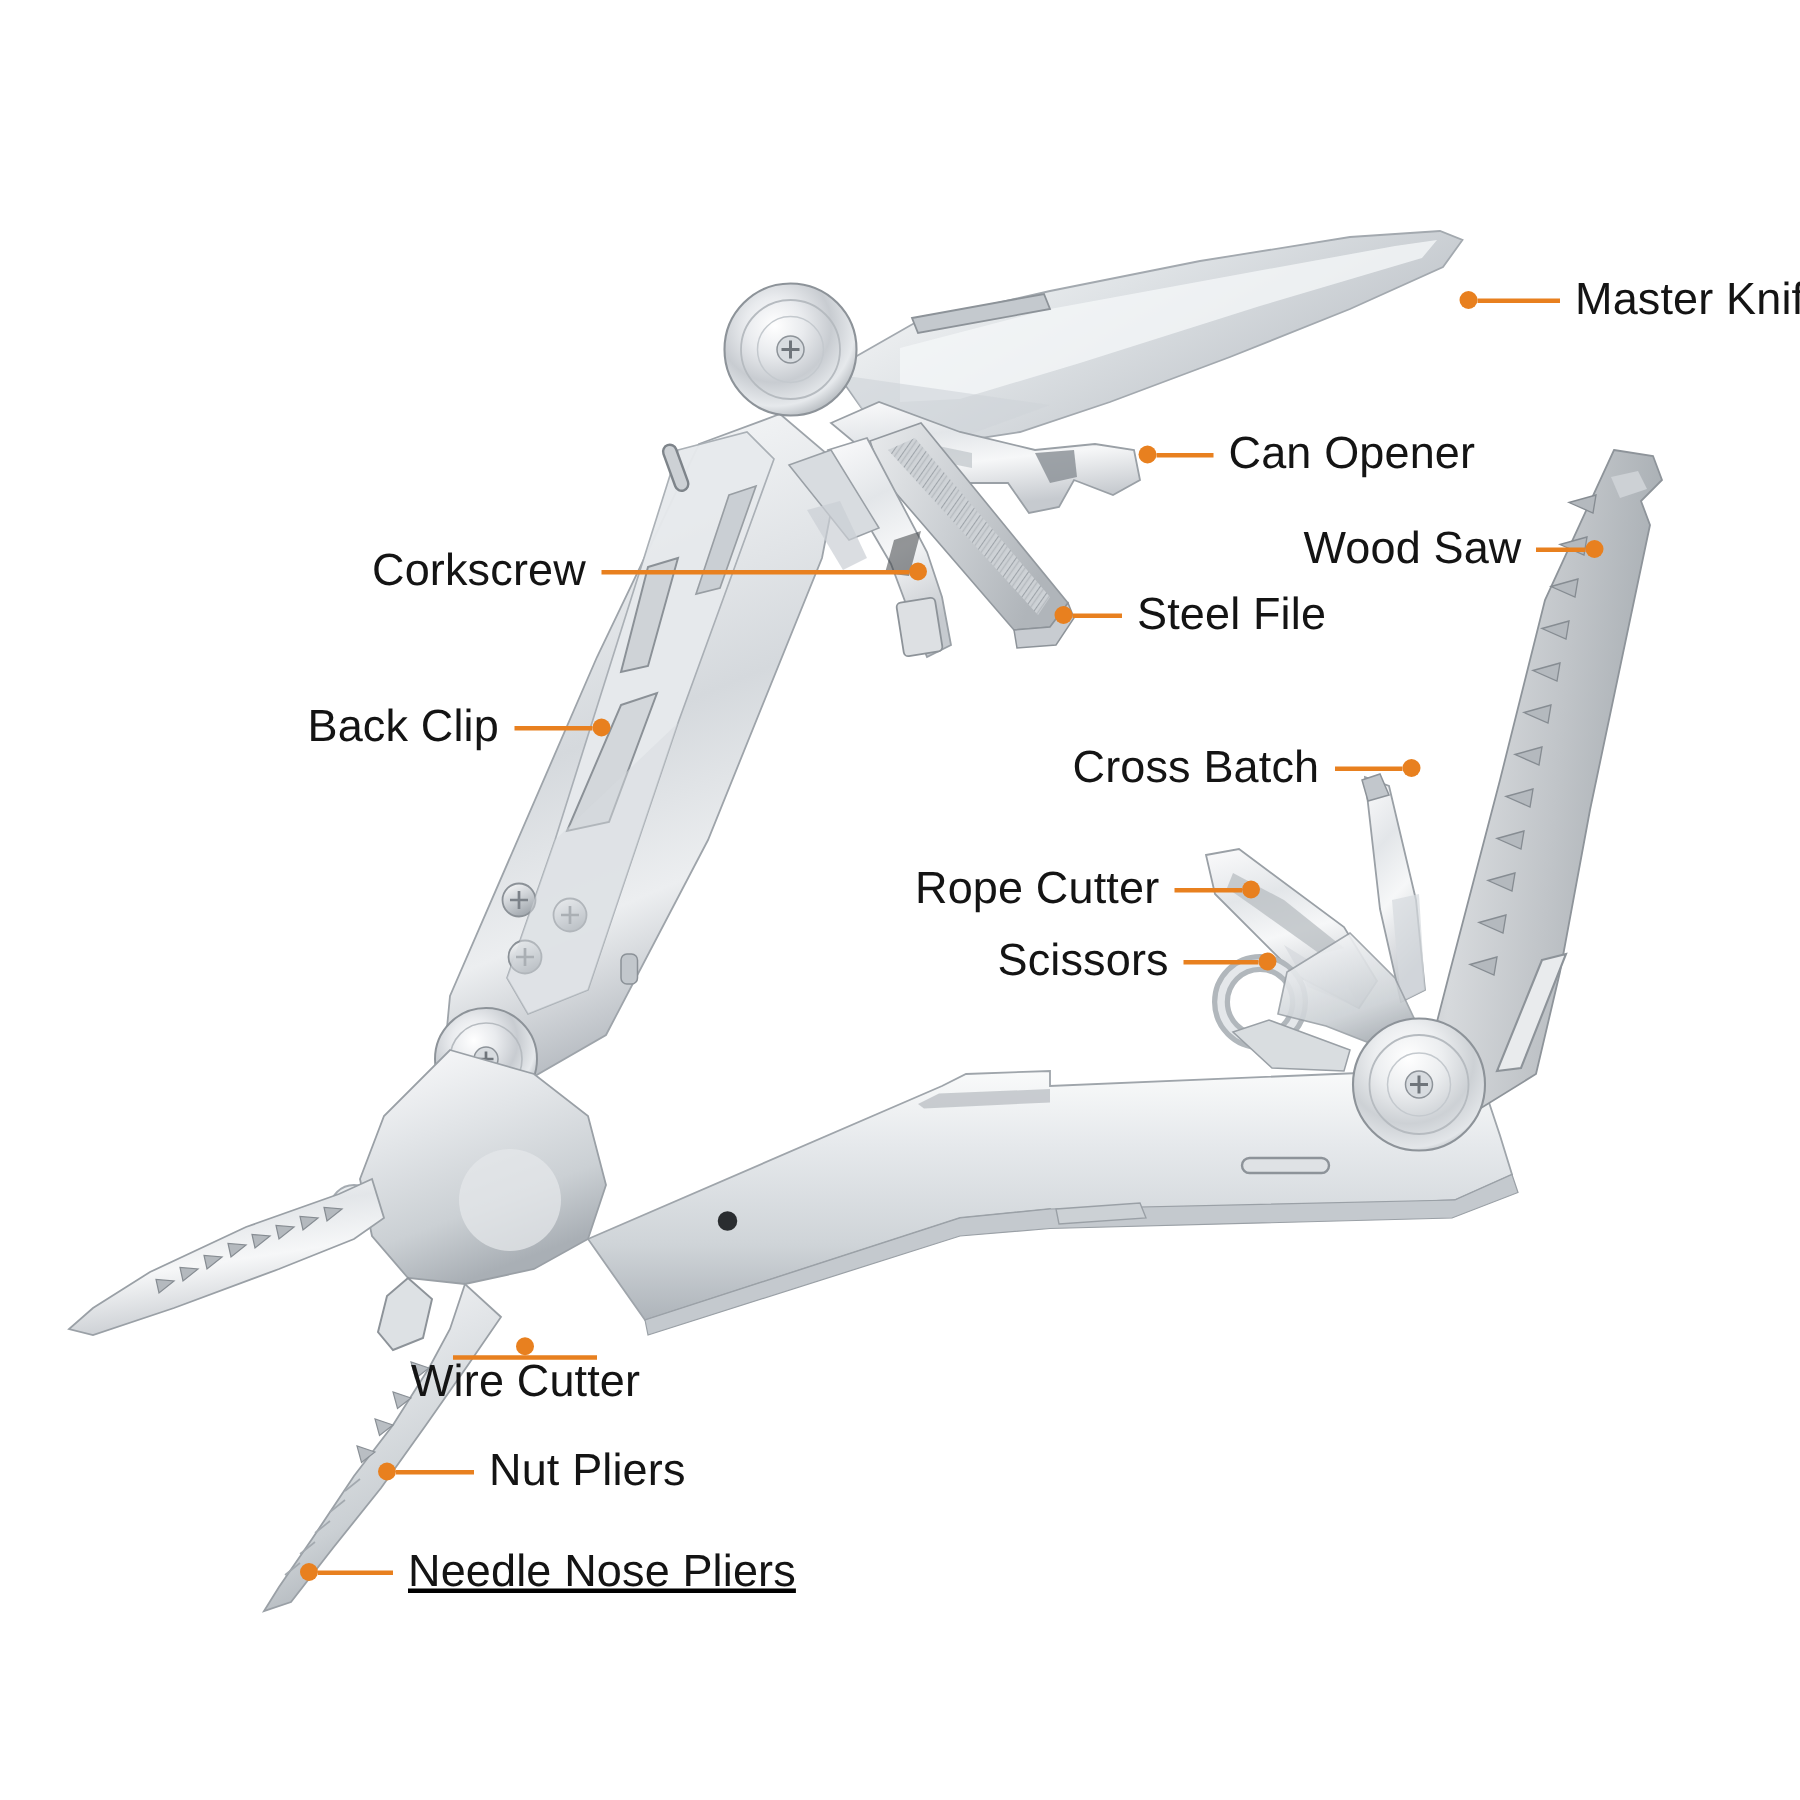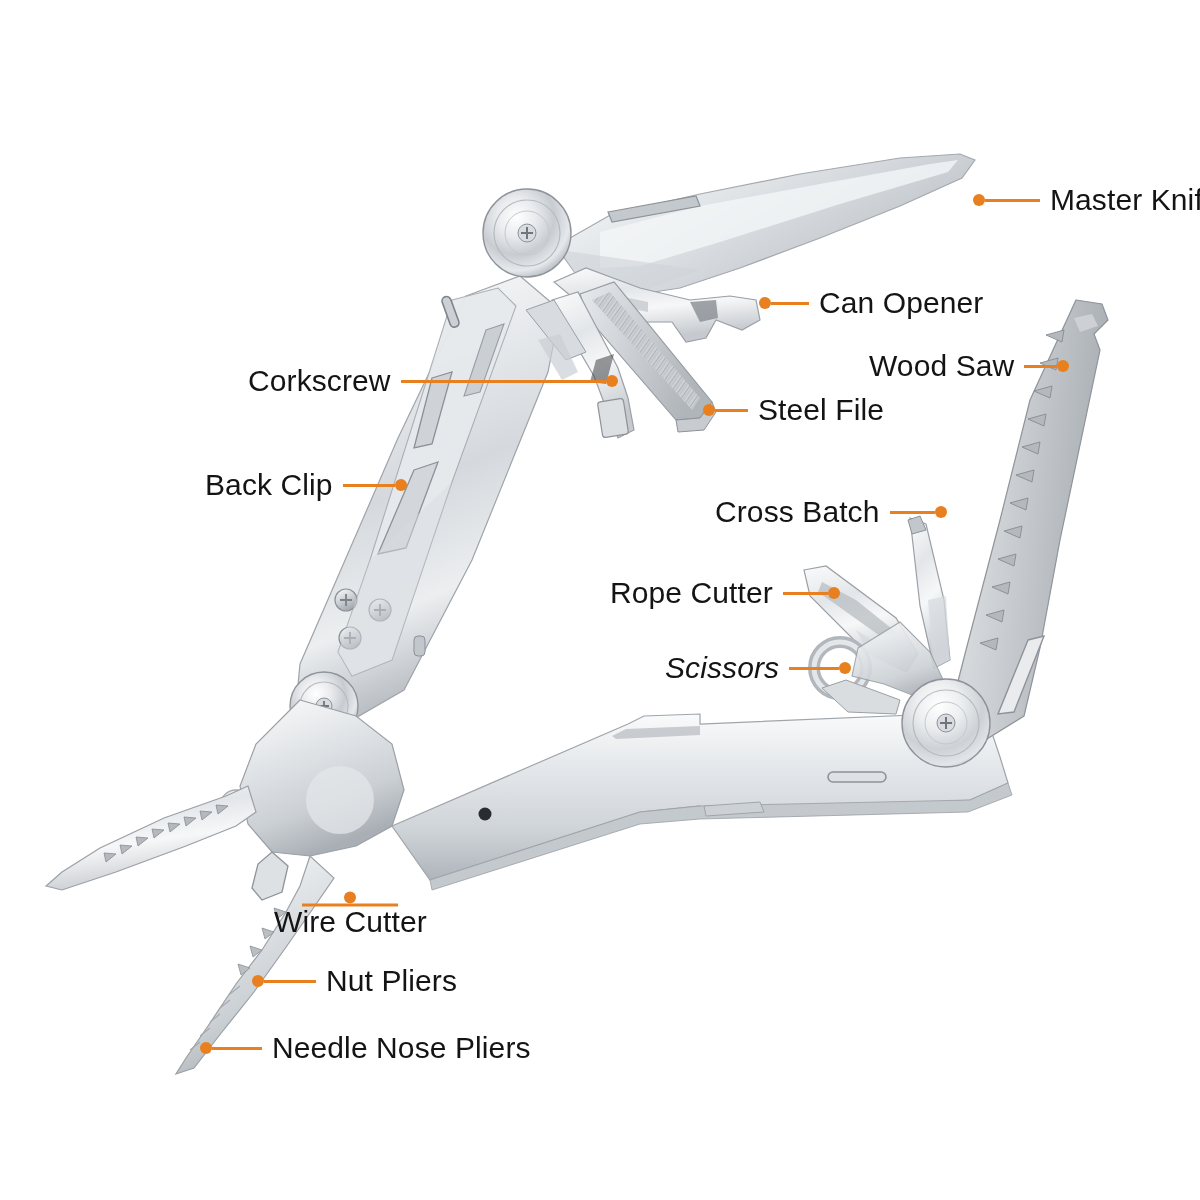--- a/index.html
+++ b/index.html
@@ -348,41 +348,41 @@
     <span class="dot"></span>
   </div>
 
   <div class="callout left" style="left:610px; top:575px; transform:translateY(-50%);margin-top:18px;">
     <span class="callout-text">Rope Cutter</span>
     <span class="gap-r"></span>
     <span class="leader" style="width:45px;"></span>
     <span class="dot"></span>
   </div>
 
-  <div class="callout left" style="left:665px; top:668px; transform:translateY(-50%);font-style:italic;">
+  <div class="callout left" style="left:665px; top:641px; transform:translateY(-50%);">
     <span class="callout-text">Scissors</span>
     <span class="gap-r"></span>
     <span class="leader" style="width:50px;"></span>
     <span class="dot"></span>
   </div>
 
   <div class="callout right" style="left:274px; top:914px; transform:translateY(-50%);flex-direction:column;">
     <span class="dot"></span>
     <span class="leader" style="width:96px;"></span>
     <span class="gap-r"></span>
     <span class="callout-text">Wire Cutter</span>
   </div>
 
   <div class="callout right" style="left:252px; top:981px; transform:translateY(-50%);">
     <span class="dot"></span>
     <span class="leader" style="width:52px;"></span>
     <span class="gap-r"></span>
     <span class="callout-text">Nut Pliers</span>
   </div>
 
-  <div class="callout right" style="left:200px; top:1048px; transform:translateY(-50%);">
+  <div class="callout right" style="left:200px; top:1048px; transform:translateY(-50%);text-decoration:underline;">
     <span class="dot"></span>
     <span class="leader" style="width:50px;"></span>
     <span class="gap-r"></span>
     <span class="callout-text">Needle Nose Pliers</span>
   </div>
 
 </div>
 
 </body></html>

